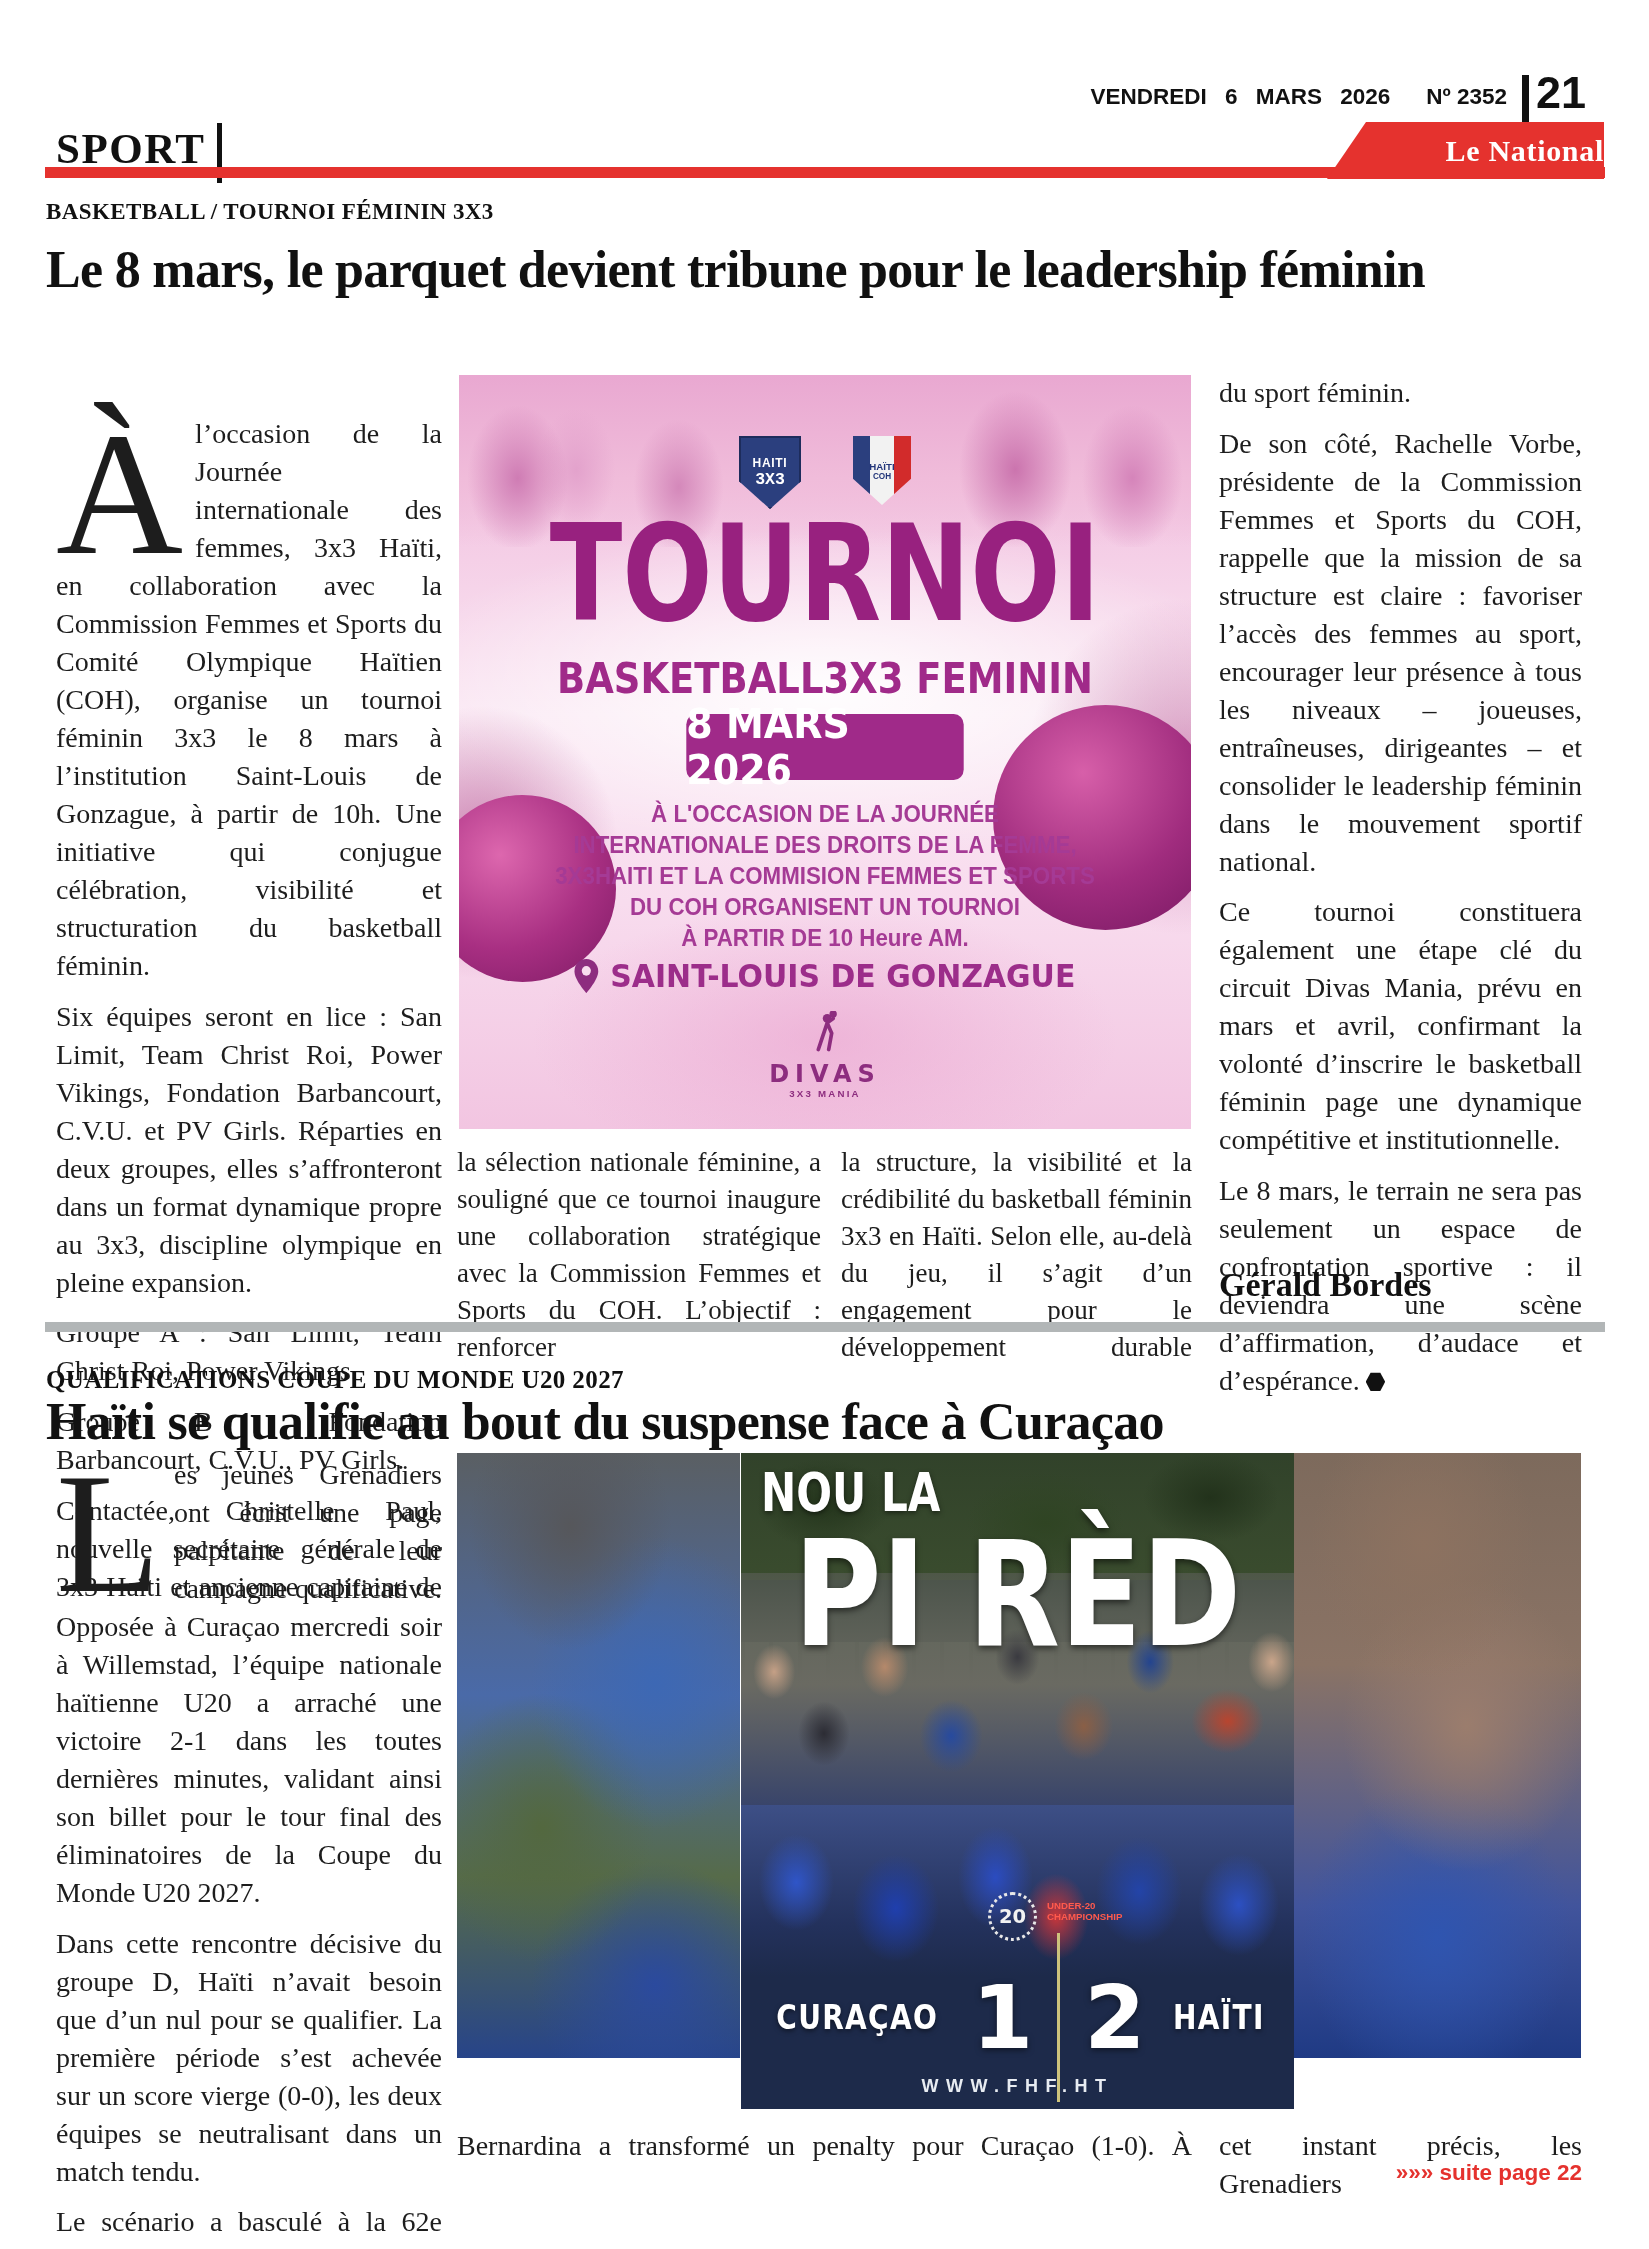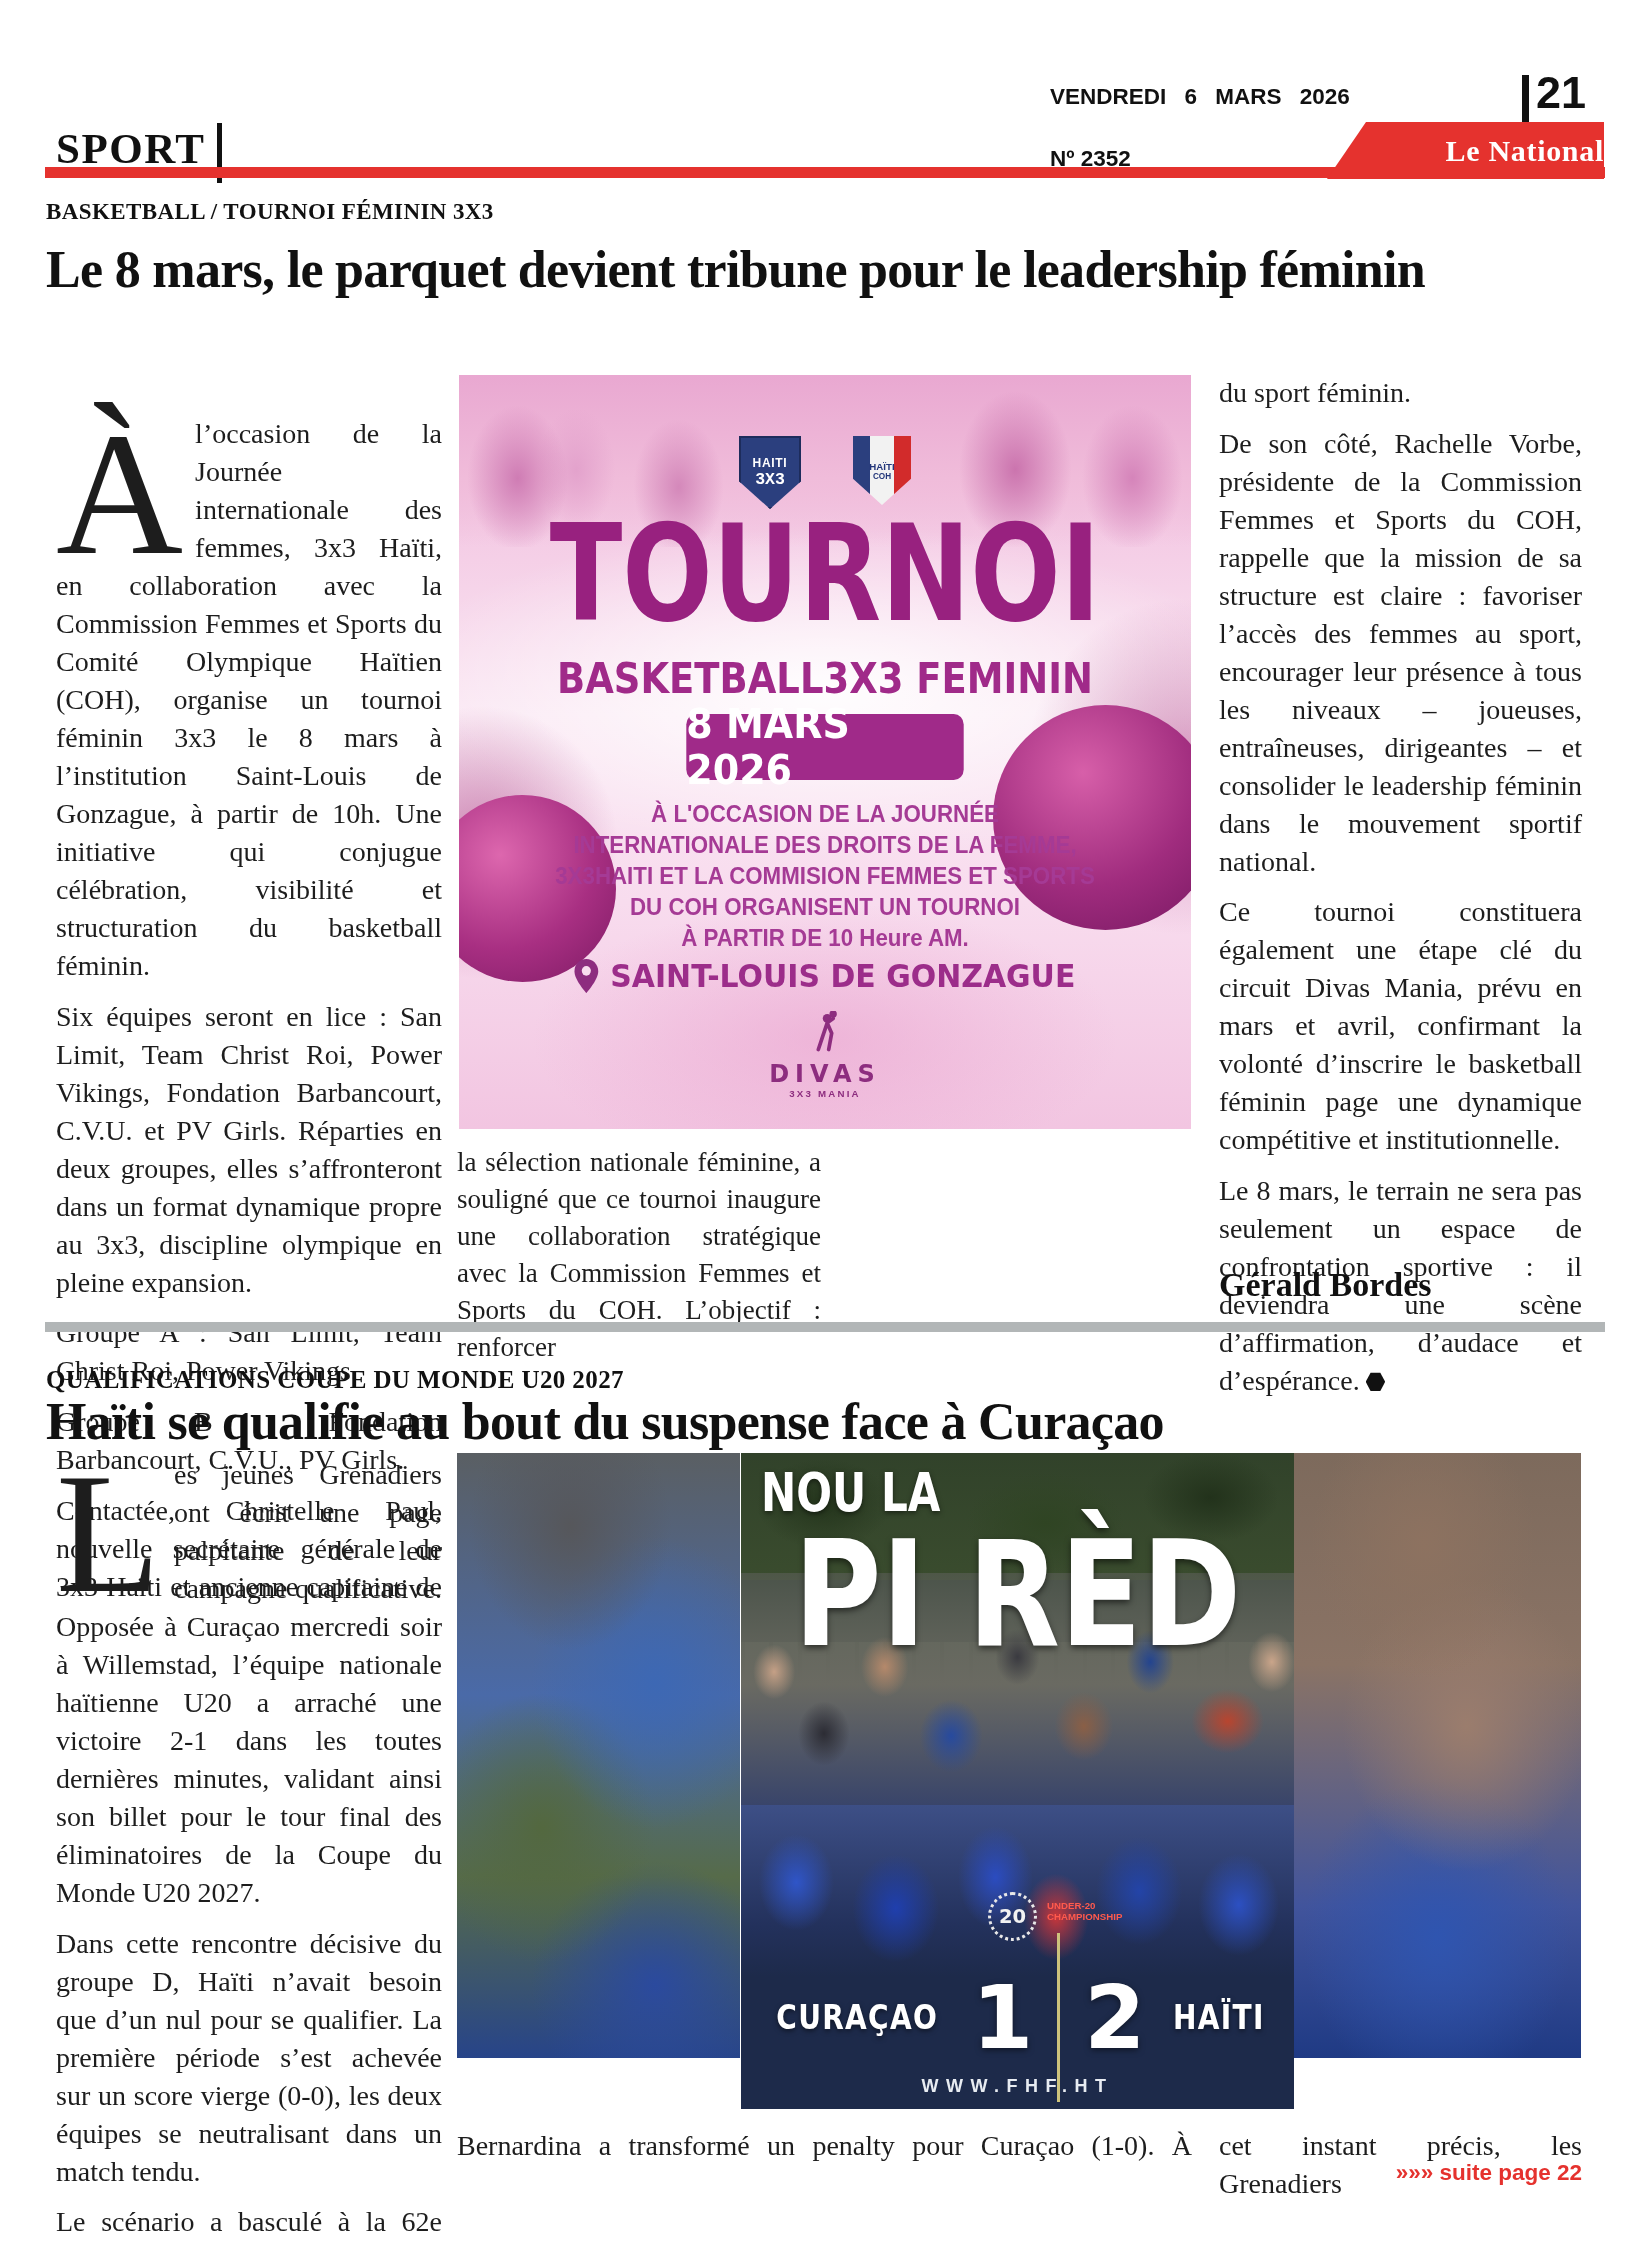--- a/index.html
+++ b/index.html
@@ -2,21 +2,21 @@
 <html style="font-size:12px"><head>
 <meta charset="utf-8">
 <style>
   html,body{margin:0;padding:0;background:#888;}
   .page{position:relative;width:1650px;height:2250px;background:#ffffff;overflow:hidden;
         font-family:"Liberation Serif","DejaVu Serif",serif;color:#1a1a1a;}
   .abs{position:absolute;}
 
   
   .dateline{left:1050px;top:84px;width:457px;display:flex;justify-content:flex-end;gap:36px;
-            font-family:"Liberation Sans",sans-serif;font-weight:700;font-size:22.5px;color:#111;flex-direction:column;}
+            font-family:"Liberation Sans",sans-serif;font-weight:700;font-size:22.5px;color:#111;}
   .dateline .d{word-spacing:12px;}
   .pagebar{left:1522px;top:75px;width:6.7px;height:48px;background:#111;}
   .pagenum{left:1536px;top:67px;font-family:"Liberation Sans",sans-serif;font-weight:700;font-size:45px;color:#111;}
   .sport{left:56px;top:124px;font-weight:700;font-size:43px;letter-spacing:1.5px;color:#111;}
   .sportbar{left:217px;top:123px;width:5.2px;height:60px;background:#111;}
   .banner{left:1327px;top:122px;width:277px;height:57px;background:#e5322e;
           clip-path:polygon(39px 0,100% 0,100% 100%,0 100%);
           display:flex;align-items:center;justify-content:flex-end;}
   .banner span{color:#fff;font-weight:700;font-size:30px;letter-spacing:0.7px;}
   .redbar{left:45px;top:167px;width:1560px;height:11.2px;background:#e5322e;}
@@ -224,20 +224,21 @@
 
   <div class="abs col" style="left:1219px;top:374px;width:363px;">
     <p>du sport féminin.</p>
     <p>De son côté, Rachelle Vorbe, présidente de la Commission Femmes et Sports du COH, rappelle que la mission de sa structure est claire : favoriser l’accès des femmes au sport, encourager leur présence à tous les niveaux – joueuses, entraîneuses, dirigeantes – et consolider le leadership féminin dans le mouvement sportif national.</p>
     <p>Ce tournoi constituera également une étape clé du circuit Divas Mania, prévu en mars et avril, confirmant la volonté d’inscrire le basketball féminin page une dynamique compétitive et institutionnelle.</p>
     <p><span>Le 8 mars, le terrain ne sera pas seulement un espace de confrontation sportive : il deviendra une scène d’affirmation, d’audace et d’espérance.</span><span class="endmark"></span></p>
   </div>
   <div class="abs byline" style="left:1219px;top:1266px;">Gérald Bordes</div>
 
   <div class="abs col flow" style="left:457px;top:1144px;width:364px;font-size:27px;line-height:37px;">la sélection nationale féminine, a souligné que ce tournoi inaugure une collaboration stratégique avec la Commission Femmes et Sports du COH. L’objectif : renforcer</div>
+  <div class="abs col flow" style="left:841px;top:1144px;width:351px;font-size:27px;line-height:37px;">la structure, la visibilité et la crédibilité du basketball féminin 3x3 en Haïti. Selon elle, au-delà du jeu, il s’agit d’un engagement pour le développement durable</div>
 
   <div class="abs divider"></div>
 
   <div class="abs kicker" style="left:46px;top:1354px;font-size:25px;margin-top:12px;">QUALIFICATIONS COUPE DU MONDE U20 2027</div>
   <div class="abs headline" style="left:46px;top:1386px;width:1530px;">Haïti se qualifie au bout du suspense face à Curaçao</div>
 
   <div class="abs col" style="left:56px;top:1456px;width:386px;">
     <p><span class="dropL">L</span><span>es jeunes Grenadiers ont écrit une page palpitante de leur campagne qualificative. Opposée à Curaçao mercredi soir à Willemstad, l’équipe nationale haïtienne U20 a arraché une victoire 2-1 dans les toutes dernières minutes, validant ainsi son billet pour le tour final des éliminatoires de la Coupe du Monde U20 2027.</span></p>
     <p>Dans cette rencontre décisive du groupe D, Haïti n’avait besoin que d’un nul pour se qualifier. La première période s’est achevée sur un score vierge (0-0), les deux équipes se neutralisant dans un match tendu.</p>
     <p class="flow">Le scénario a basculé à la 62e minute lorsque Damienthly</p>

